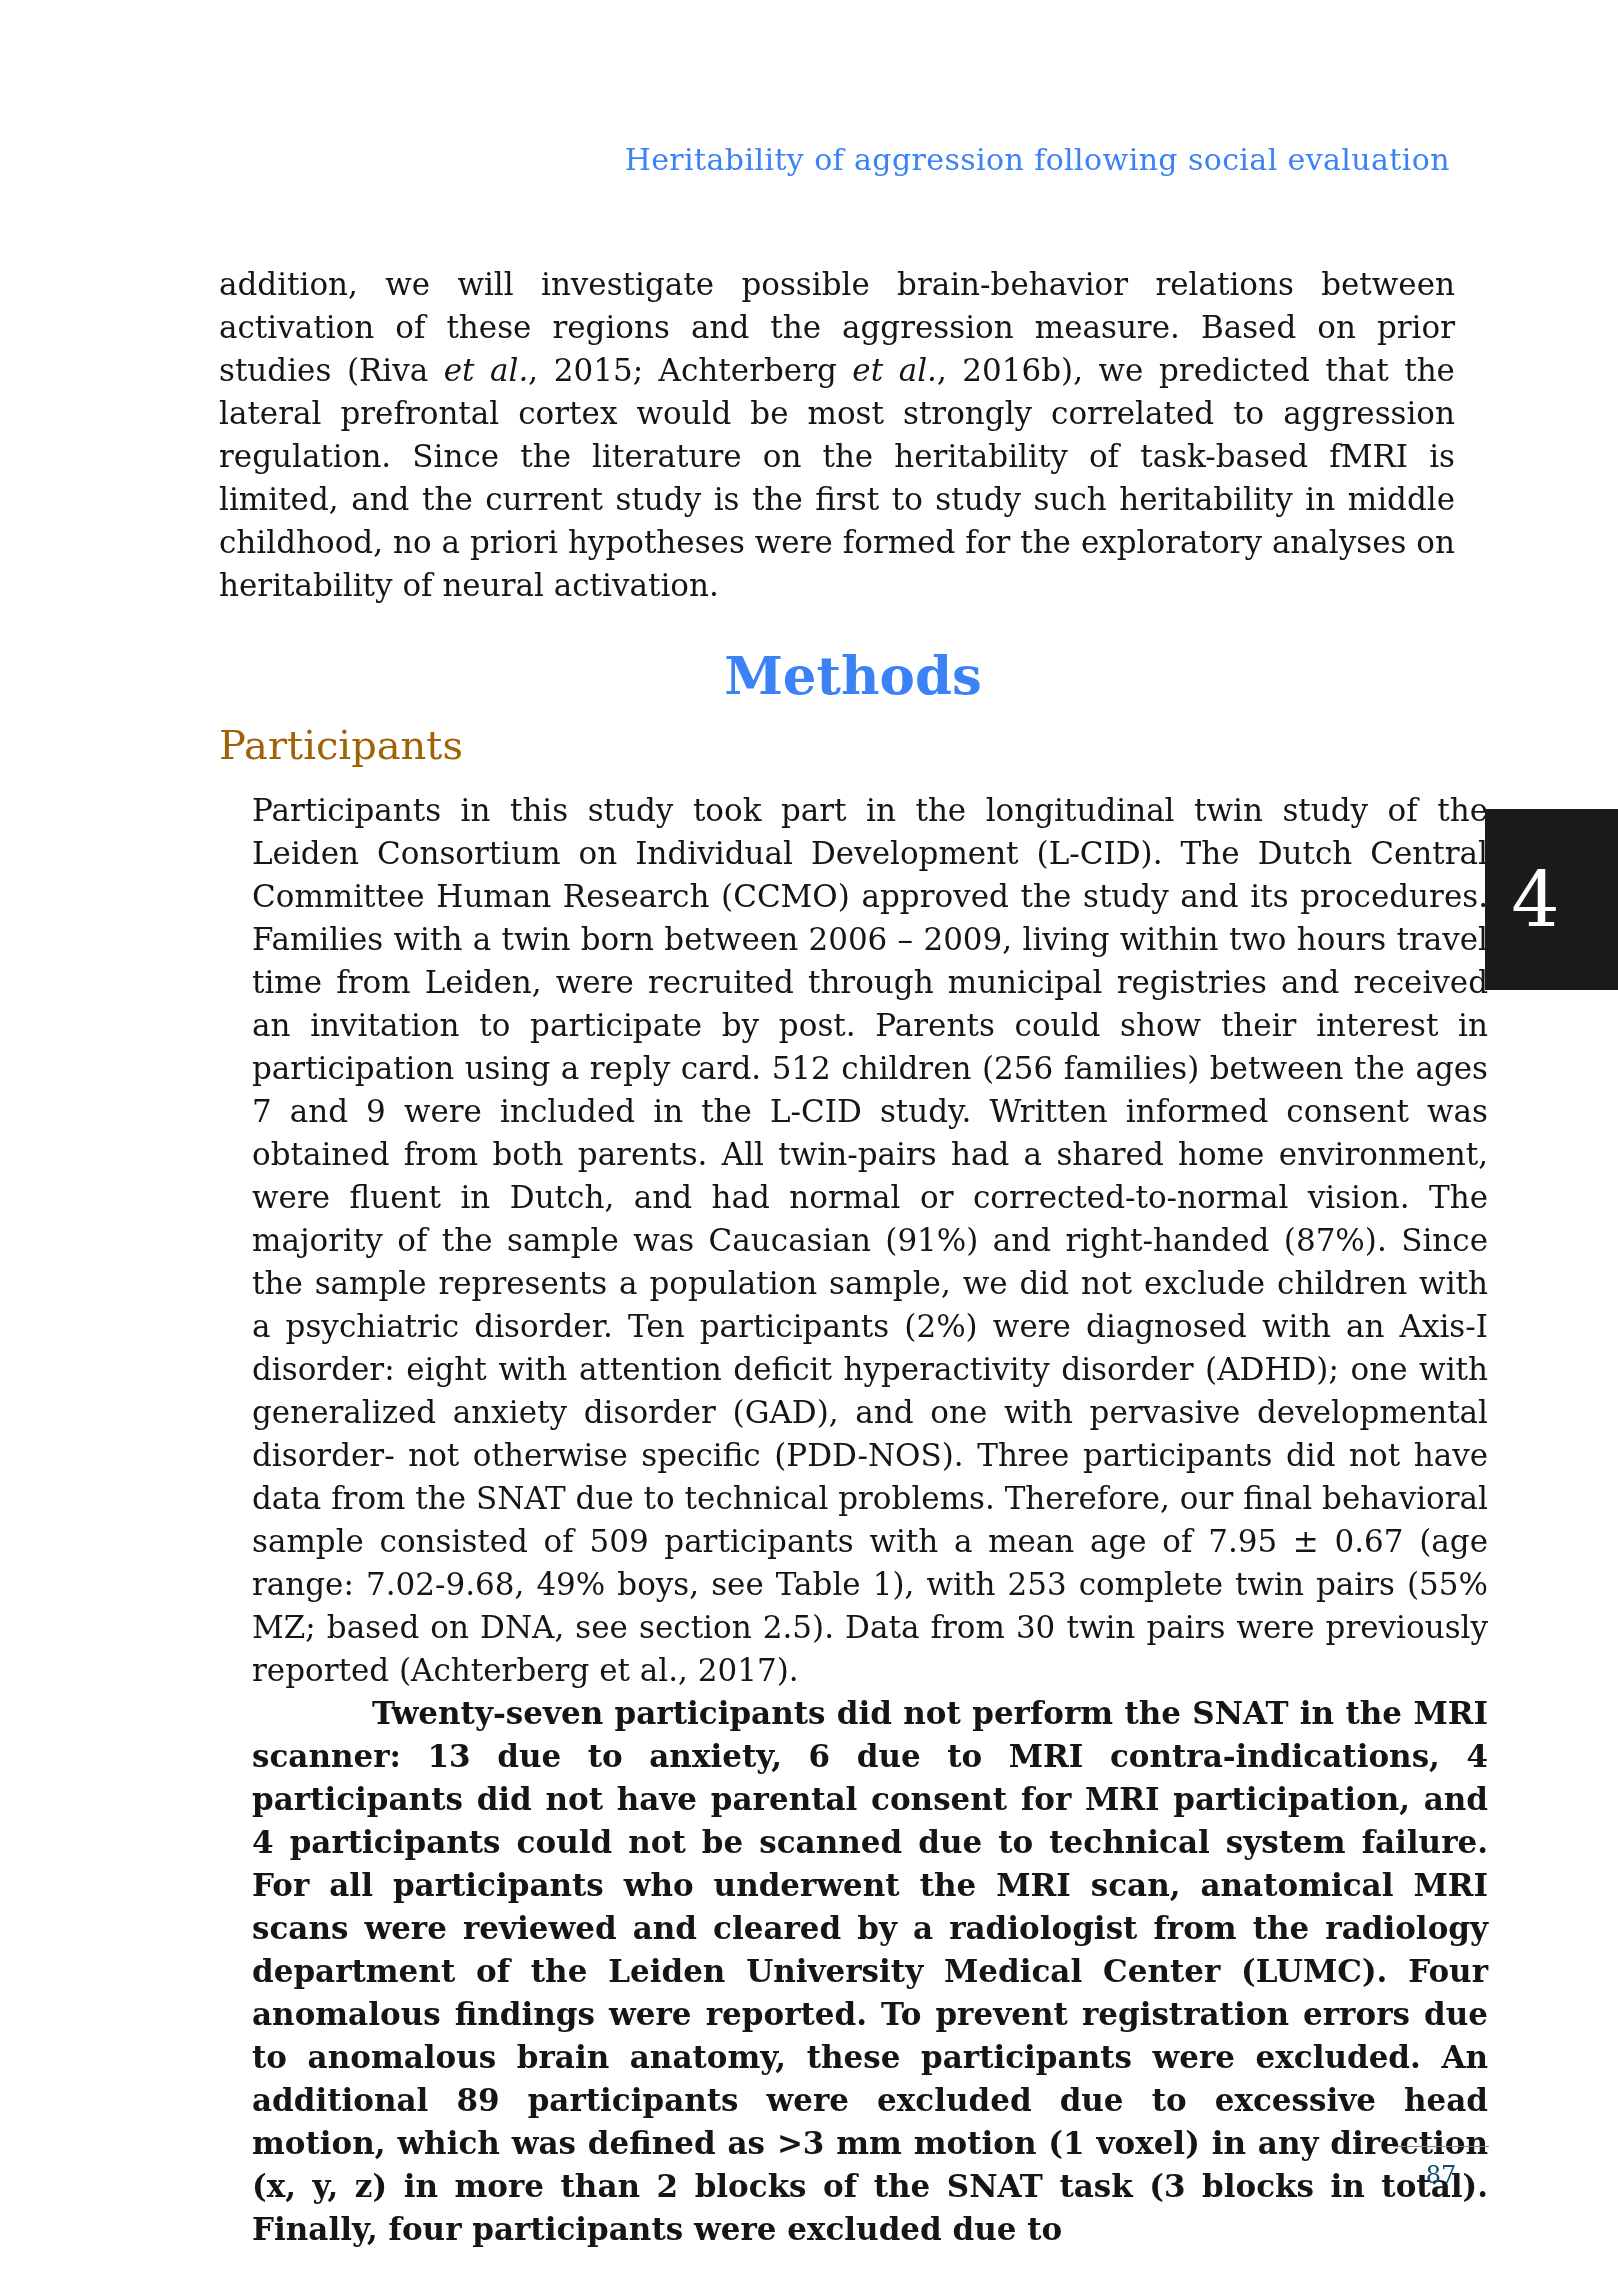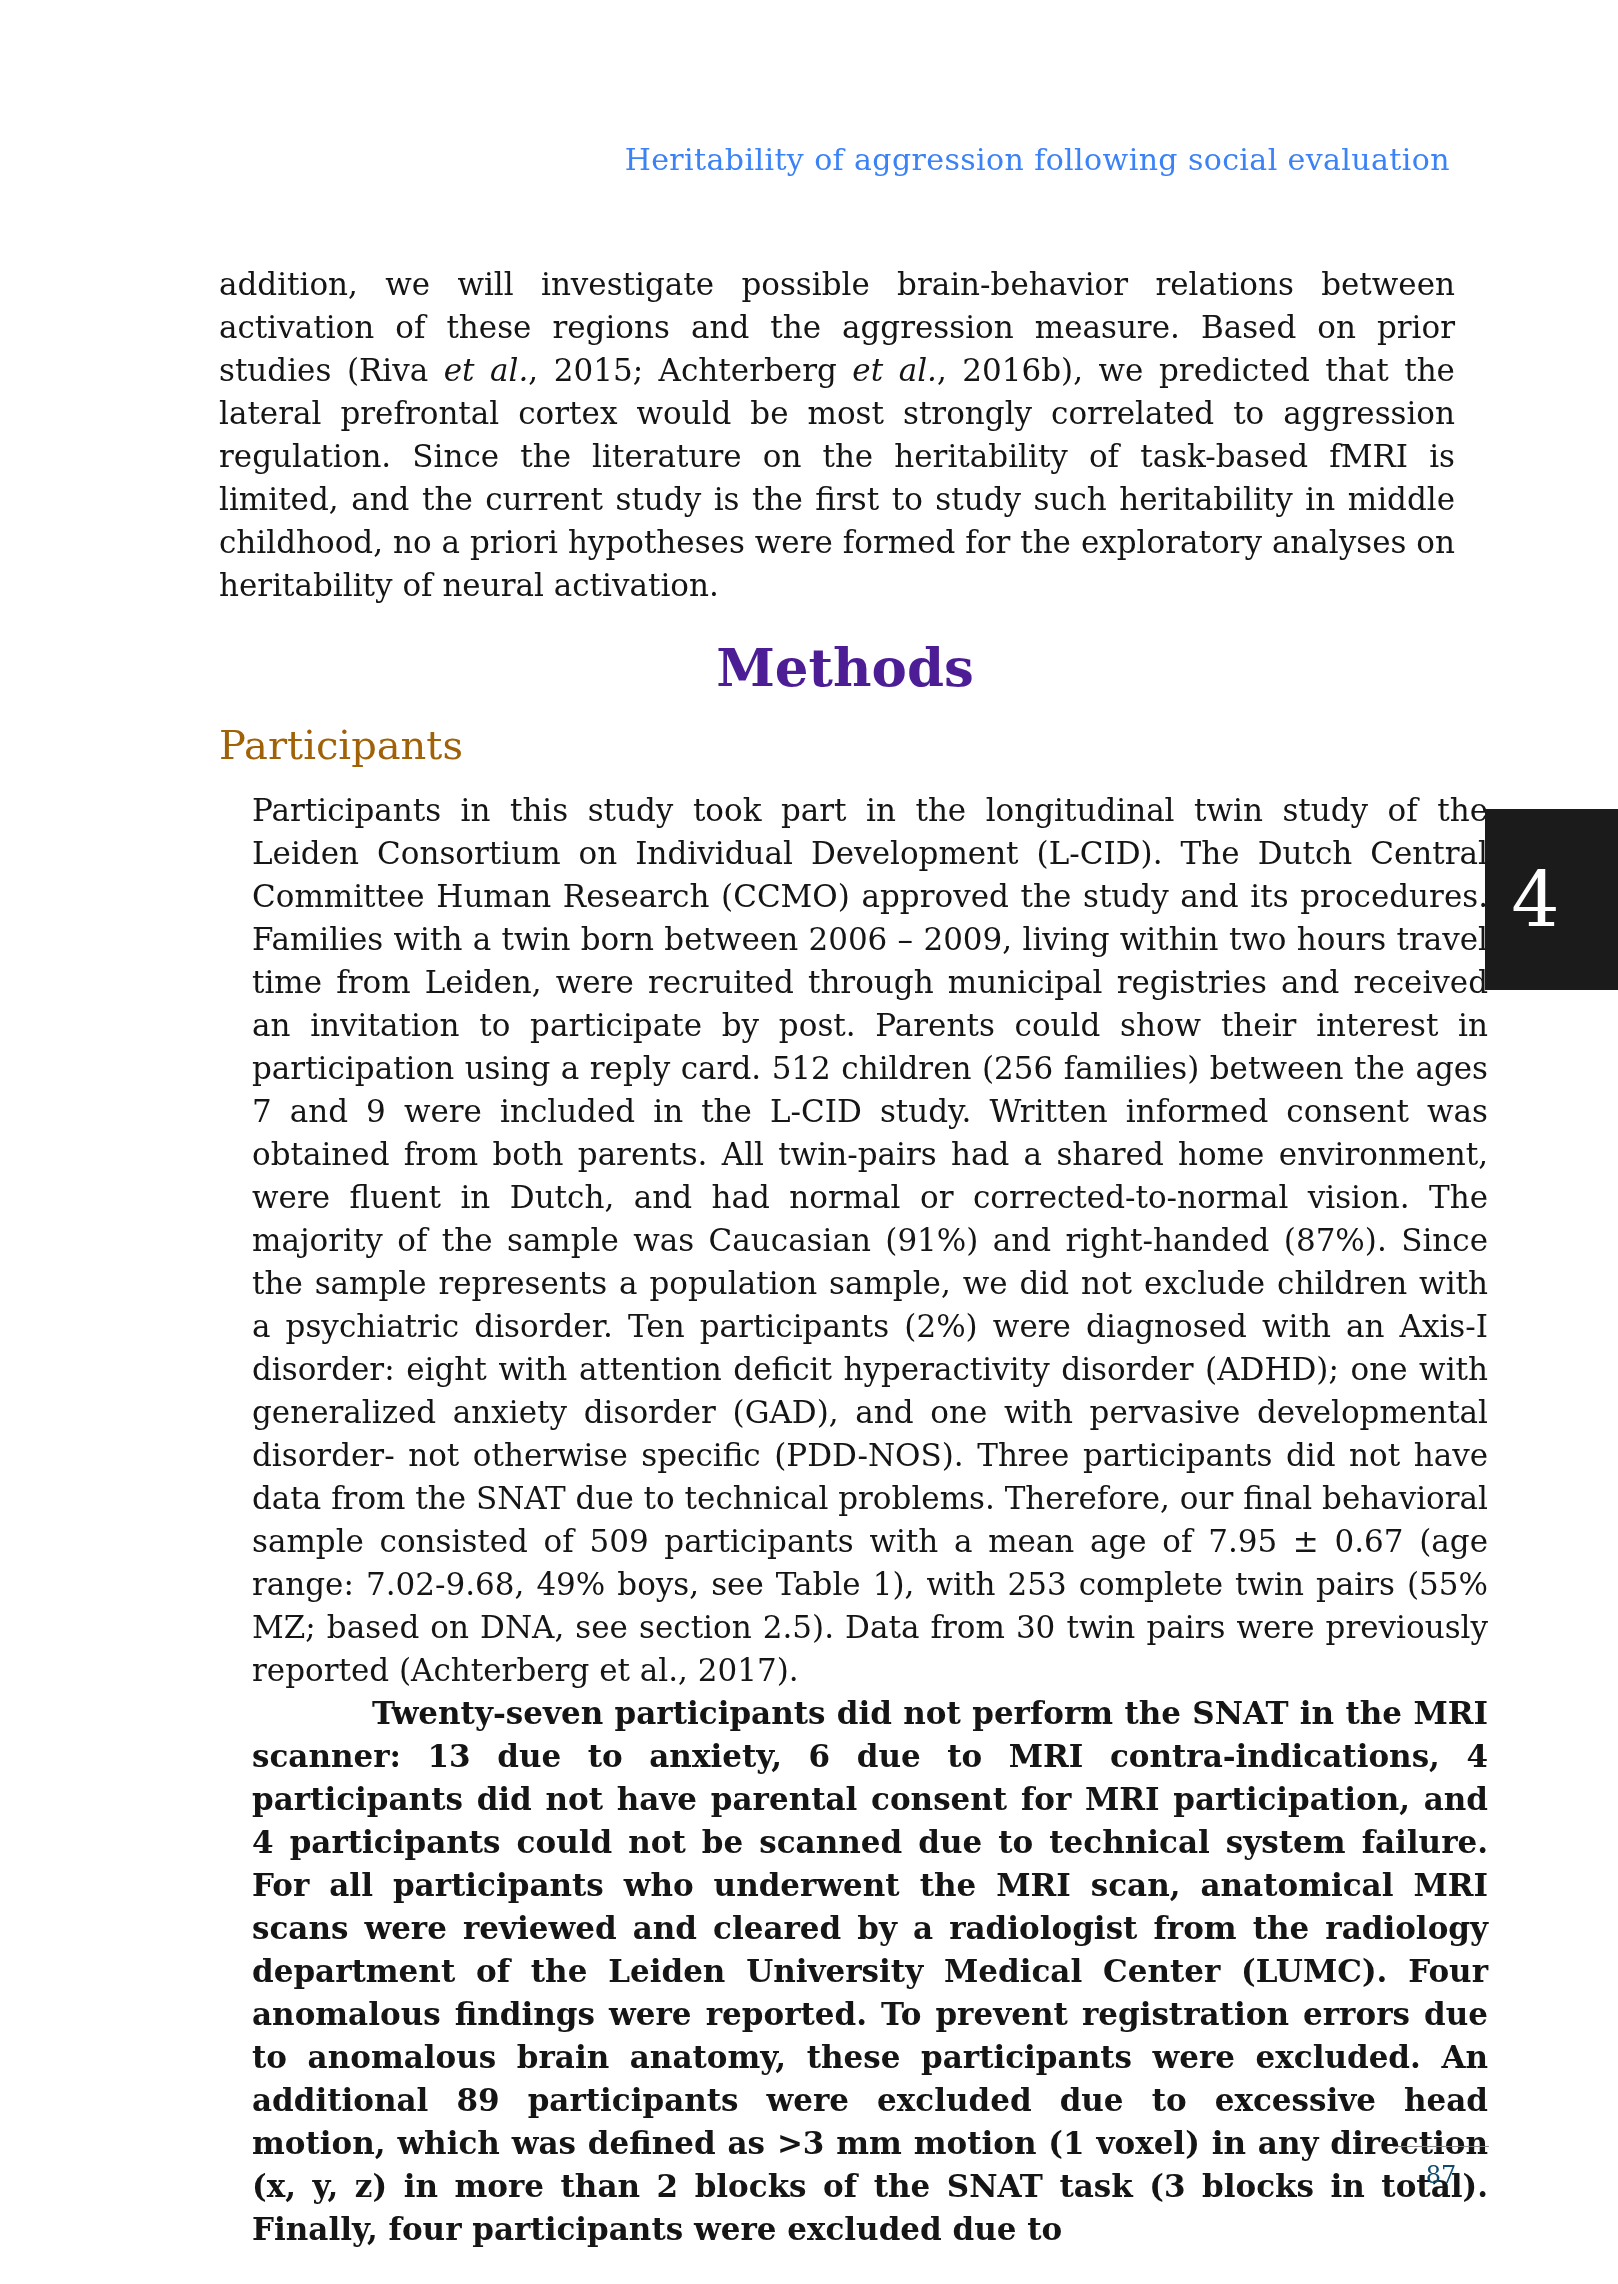--- a/index.html
+++ b/index.html
@@ -42,22 +42,22 @@
       top: 263px;
     }
     .section-title {
       position: absolute;
       top: 628px;
       left: 219px;
       width: 1236px;
       text-align: center;
       font-size: 53px;
       font-weight: bold;
-      color: #4c1d95;
-      margin: 8px;
+      color: #3b82f6;
+      margin: 16px;
     }
     .subsection-title {
       position: absolute;
       top: 722px;
       left: 219px;
       font-size: 40px;
       font-weight: normal;
       color: #a16207;
       margin: 0;
     }

